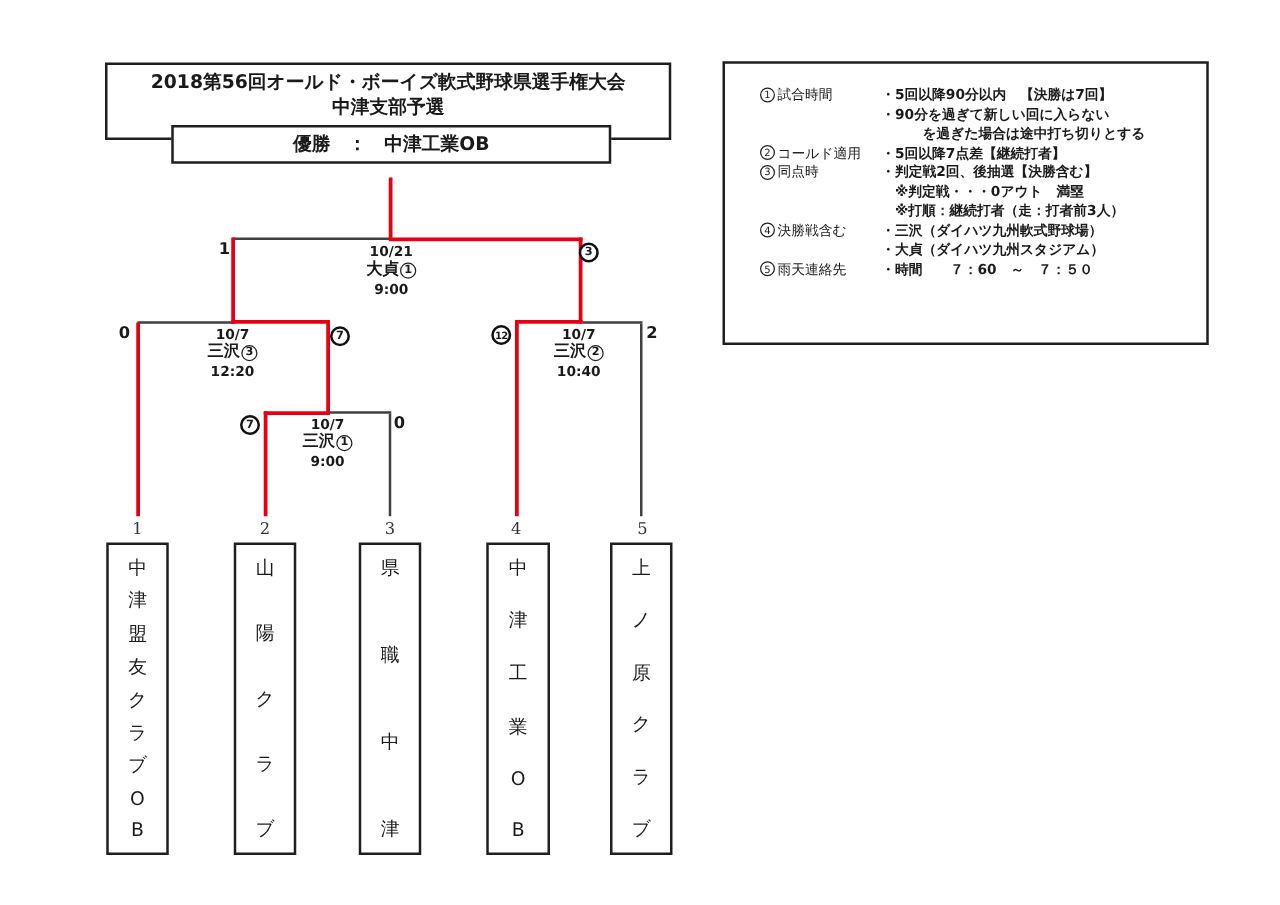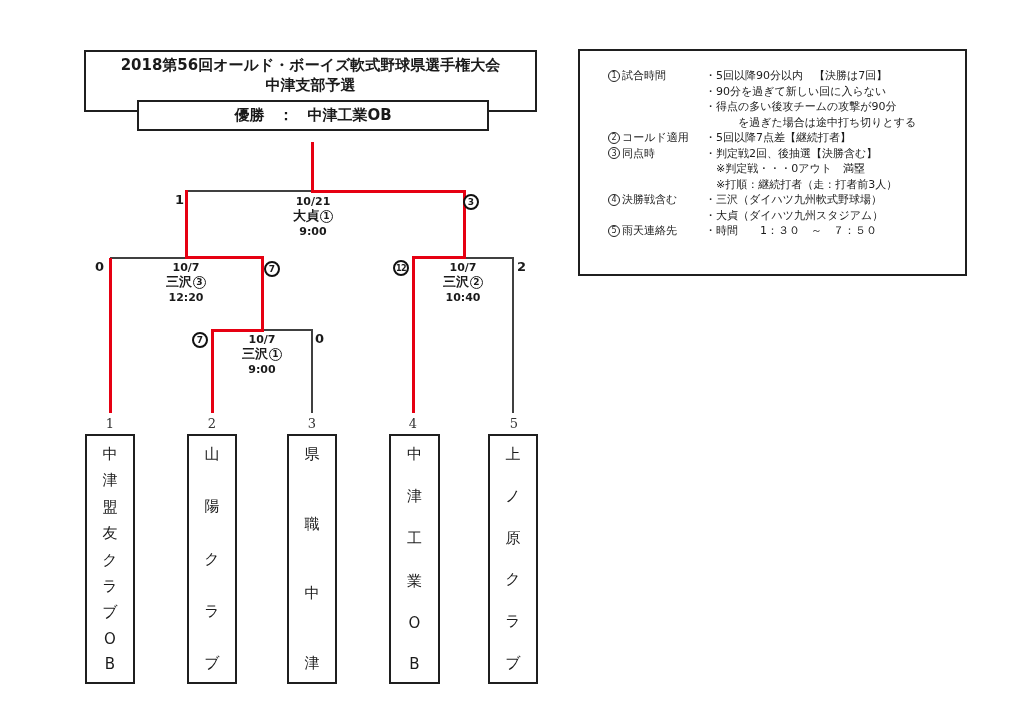--- a/index.html
+++ b/index.html
@@ -42,21 +42,21 @@
          height:100%;box-sizing:border-box;padding:9px 0;font-size:15px;}
 
   
   .rules-box{left:578px;top:49px;width:389px;height:227px;font-size:11px;}
   .rules-inner{padding:17px 8px 0 28px;}
   .rule-row{display:flex;align-items:flex-start;}
   .rule-label{width:97px;flex:0 0 97px;line-height:15.5px;display:flex;align-items:center;gap:2px;}
   .circ-num{display:inline-flex;width:12px;height:12px;border:1.1px solid #222;border-radius:50%;
             align-items:center;justify-content:center;font-size:8px;box-sizing:border-box;flex:0 0 12px;}
   .rule-lines{flex:1;}
-  .rule-lines div{line-height:15.5px;white-space:pre;}
+  .rule-lines div{line-height:15.5px;white-space:pre;font-weight:bold;}
 </style>
 </head>
 <body>
 
 <div class="stage">
 
   <div class="frame title-box">
     <div>2018第56回オールド・ボーイズ軟式野球県選手権大会</div>
     <div>中津支部予選</div>
   </div>
@@ -190,21 +190,20 @@
     <div class="rules-inner">
 
       <div class="rule-row">
         <div class="rule-label">
             <span class="circ-num">1</span>
             <span>試合時間</span>
           </div>
         <div class="rule-lines">
           <div>・5回以降90分以内　【決勝は7回】</div>
           <div>・90分を過ぎて新しい回に入らない</div>
-          <div>・得点の多い後攻チームの攻撃が90分</div>
           <div>　　　を過ぎた場合は途中打ち切りとする</div>
         </div>
       </div>
 
       <div class="rule-row">
         <div class="rule-label">
             <span class="circ-num">2</span>
             <span>コールド適用</span>
           </div>
         <div class="rule-lines">
@@ -234,20 +233,20 @@
           <div>・大貞（ダイハツ九州スタジアム）</div>
         </div>
       </div>
 
       <div class="rule-row">
         <div class="rule-label">
             <span class="circ-num">5</span>
             <span>雨天連絡先</span>
           </div>
         <div class="rule-lines">
-          <div>・時間　　1：３０　～　７：５０</div>
+          <div>・時間　　７：60　～　７：５０</div>
         </div>
       </div>
 
     </div>
   </div>
 
 </div>
 
 </body></html>

